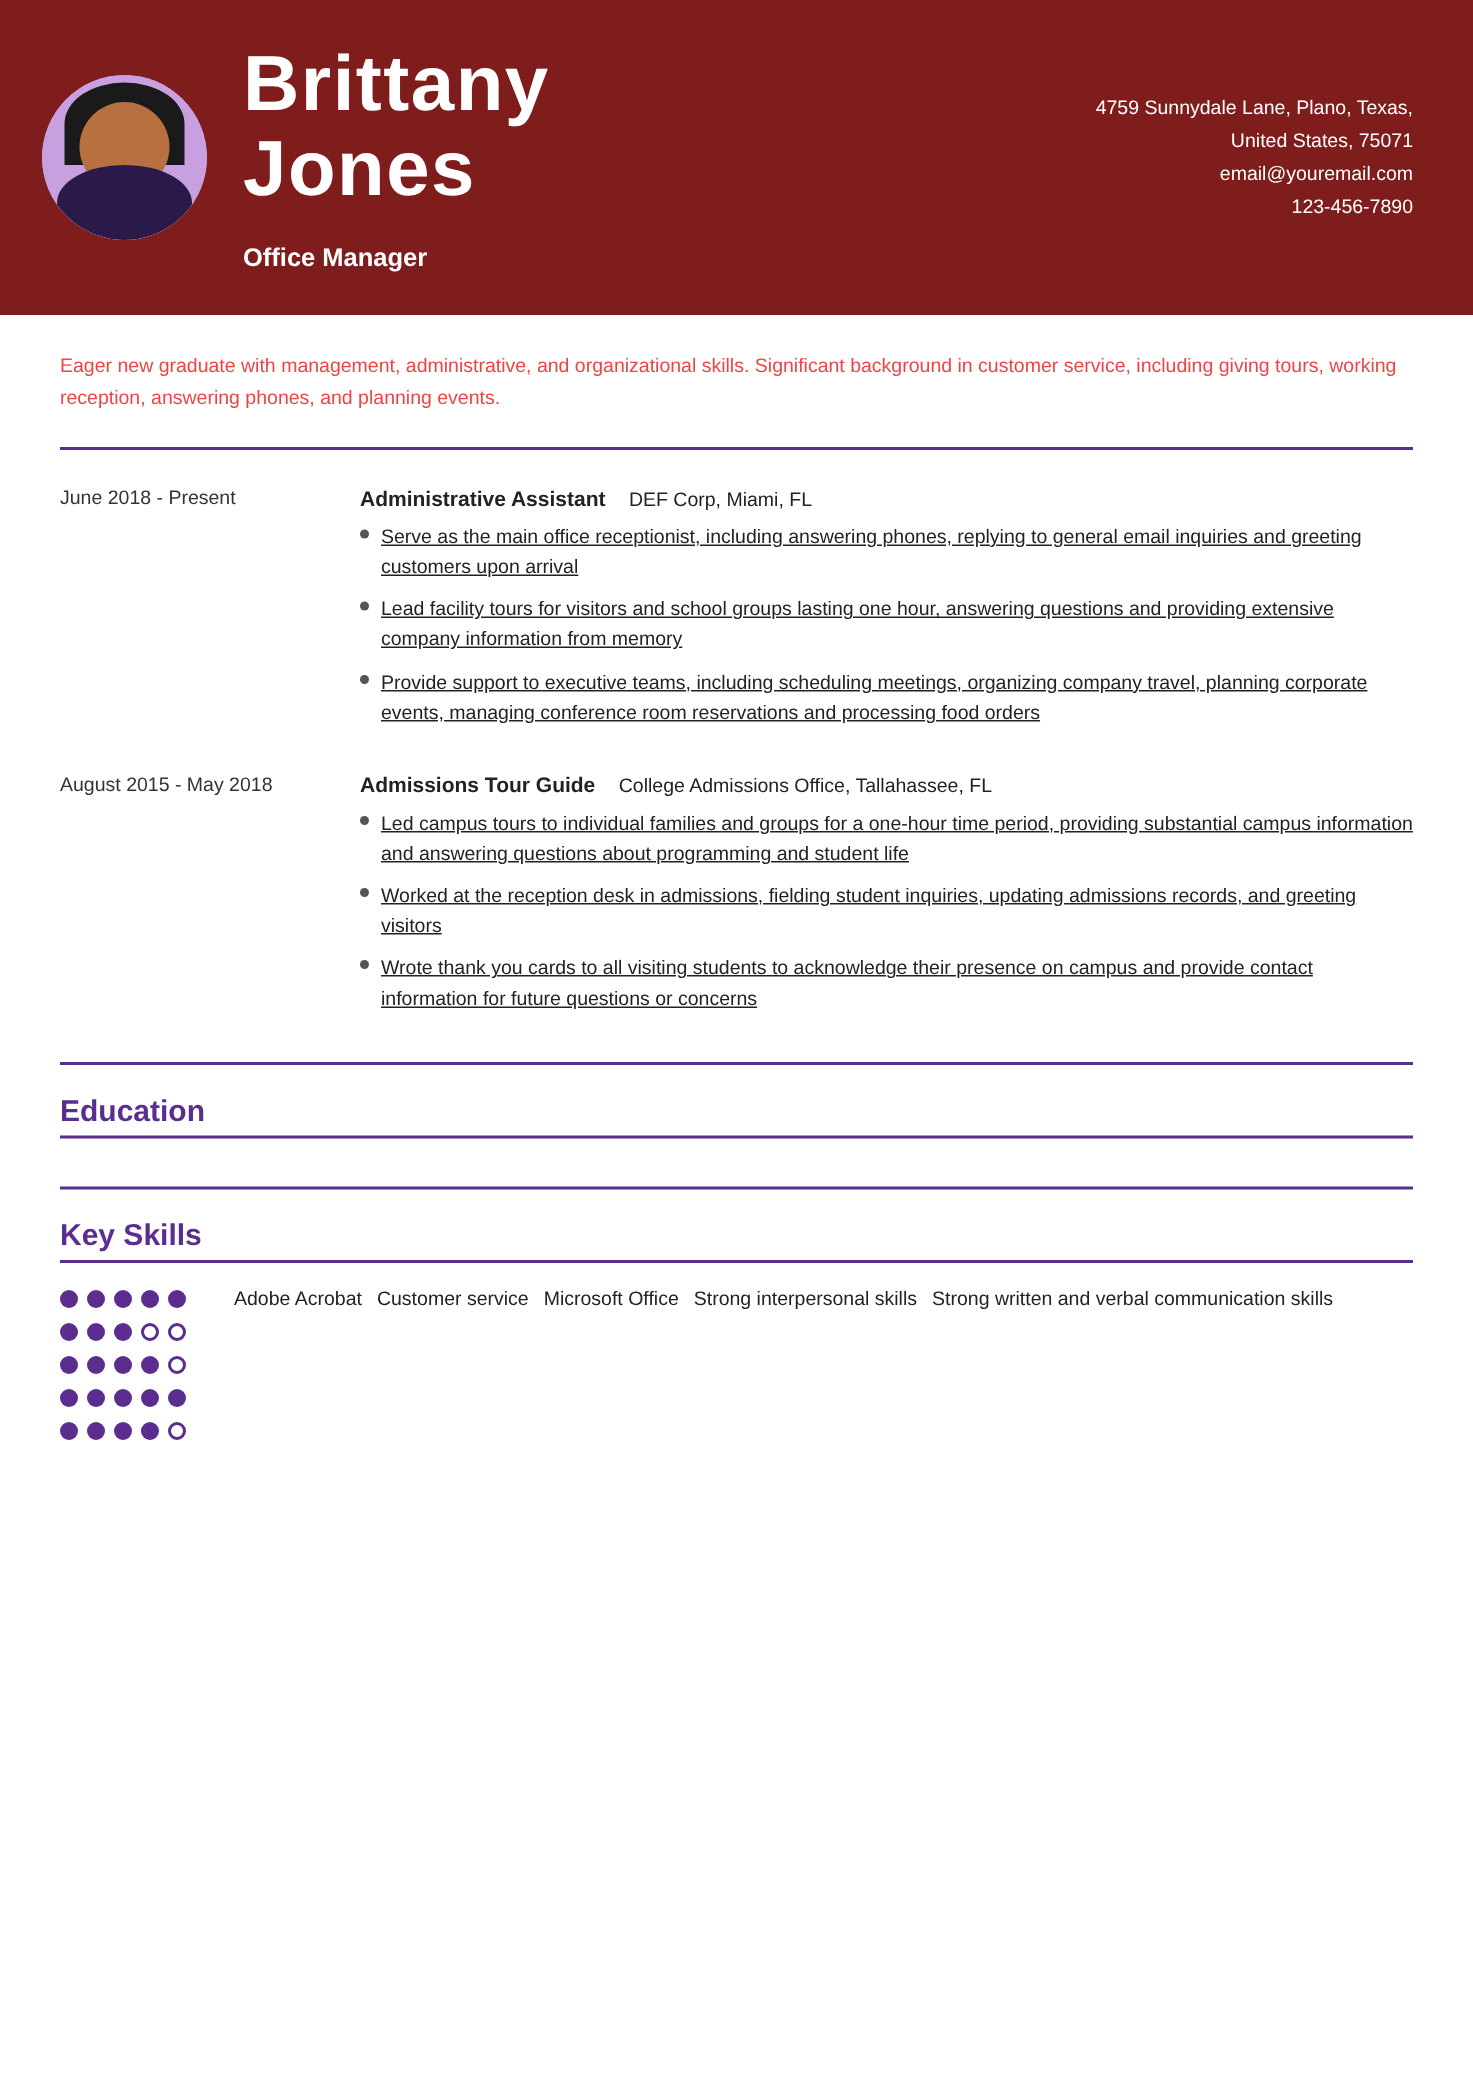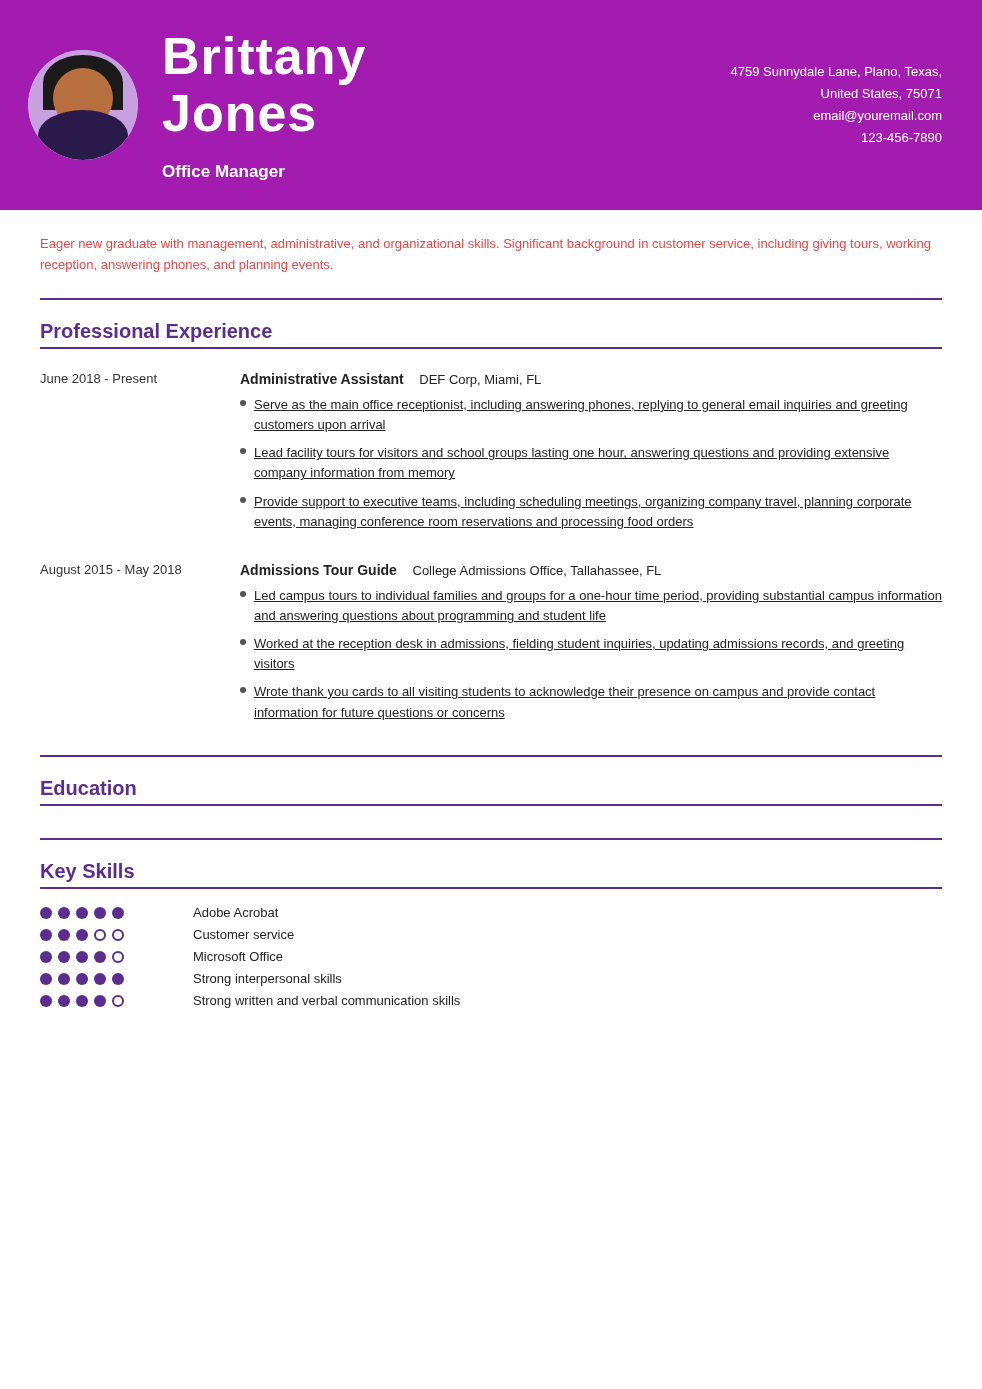--- a/index.html
+++ b/index.html
@@ -7,21 +7,21 @@
       font-family: Arial, sans-serif;
       font-size: 13px;
       color: #222;
       background: #fff;
       width: 982px;
       min-height: 1389px;
     }
 
     
     .header {
-      background-color: #a21caf;
+      background-color: #7f1d1d;
       color: #fff;
       padding: 28px 40px 28px 28px;
       display: flex;
       align-items: center;
       gap: 24px;
       position: relative;
     }
     .avatar-wrap {
       width: 110px;
       height: 110px;
@@ -198,24 +198,23 @@
     }
     .dot-filled {
       background: #5b2d8e;
     }
     .dot-empty {
       background: transparent;
       border: 2px solid #5b2d8e;
     }
     .skills-labels-col {
       display: flex;
-      flex-direction: column;
+      flex-direction: row;
       gap: 10px;
       justify-content: flex-start;
-      margin-left: 37px;
     }
     .skill-label {
       font-size: 13px;
       line-height: 12px;
     }
   </style>
 </head>
 <body>
 
 <div class="header">
@@ -241,21 +240,20 @@
   </div>
 </div>
 
 <div class="content">
 
   <p class="summary">Eager new graduate with management, administrative, and organizational skills. Significant background in customer service, including giving tours, working reception, answering phones, and planning events.</p>
 
   <hr class="section-divider">
 
   <div>
-    <div class="section-title">Professional Experience</div>
 
     <table class="section-table">
       <tbody>
           <tr>
         <td class="date-col">
           <span>June 2018 - Present</span>
         </td>
         <td class="detail-col">
           <div class="job-title-row">
             <span class="job-name">Administrative Assistant</span>

